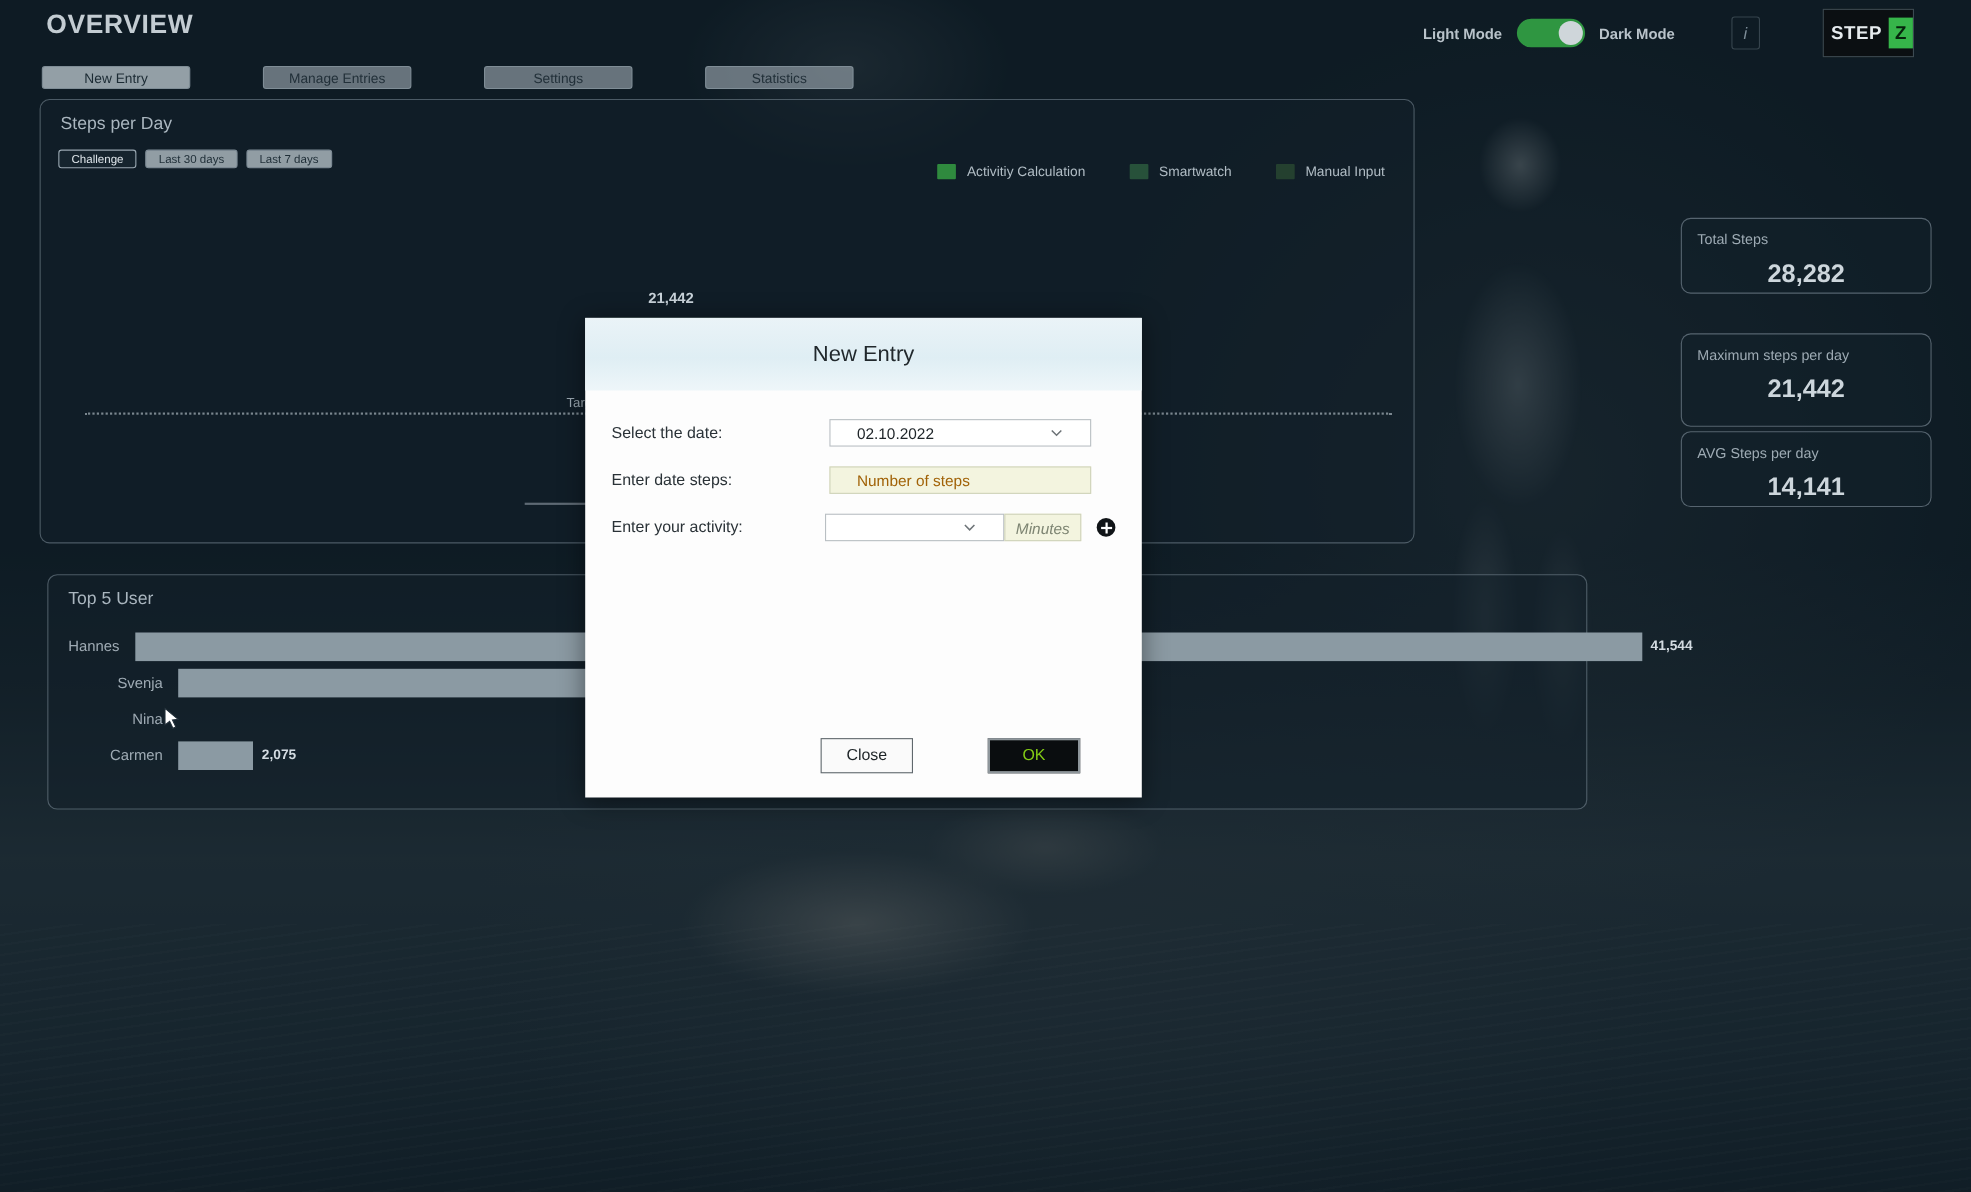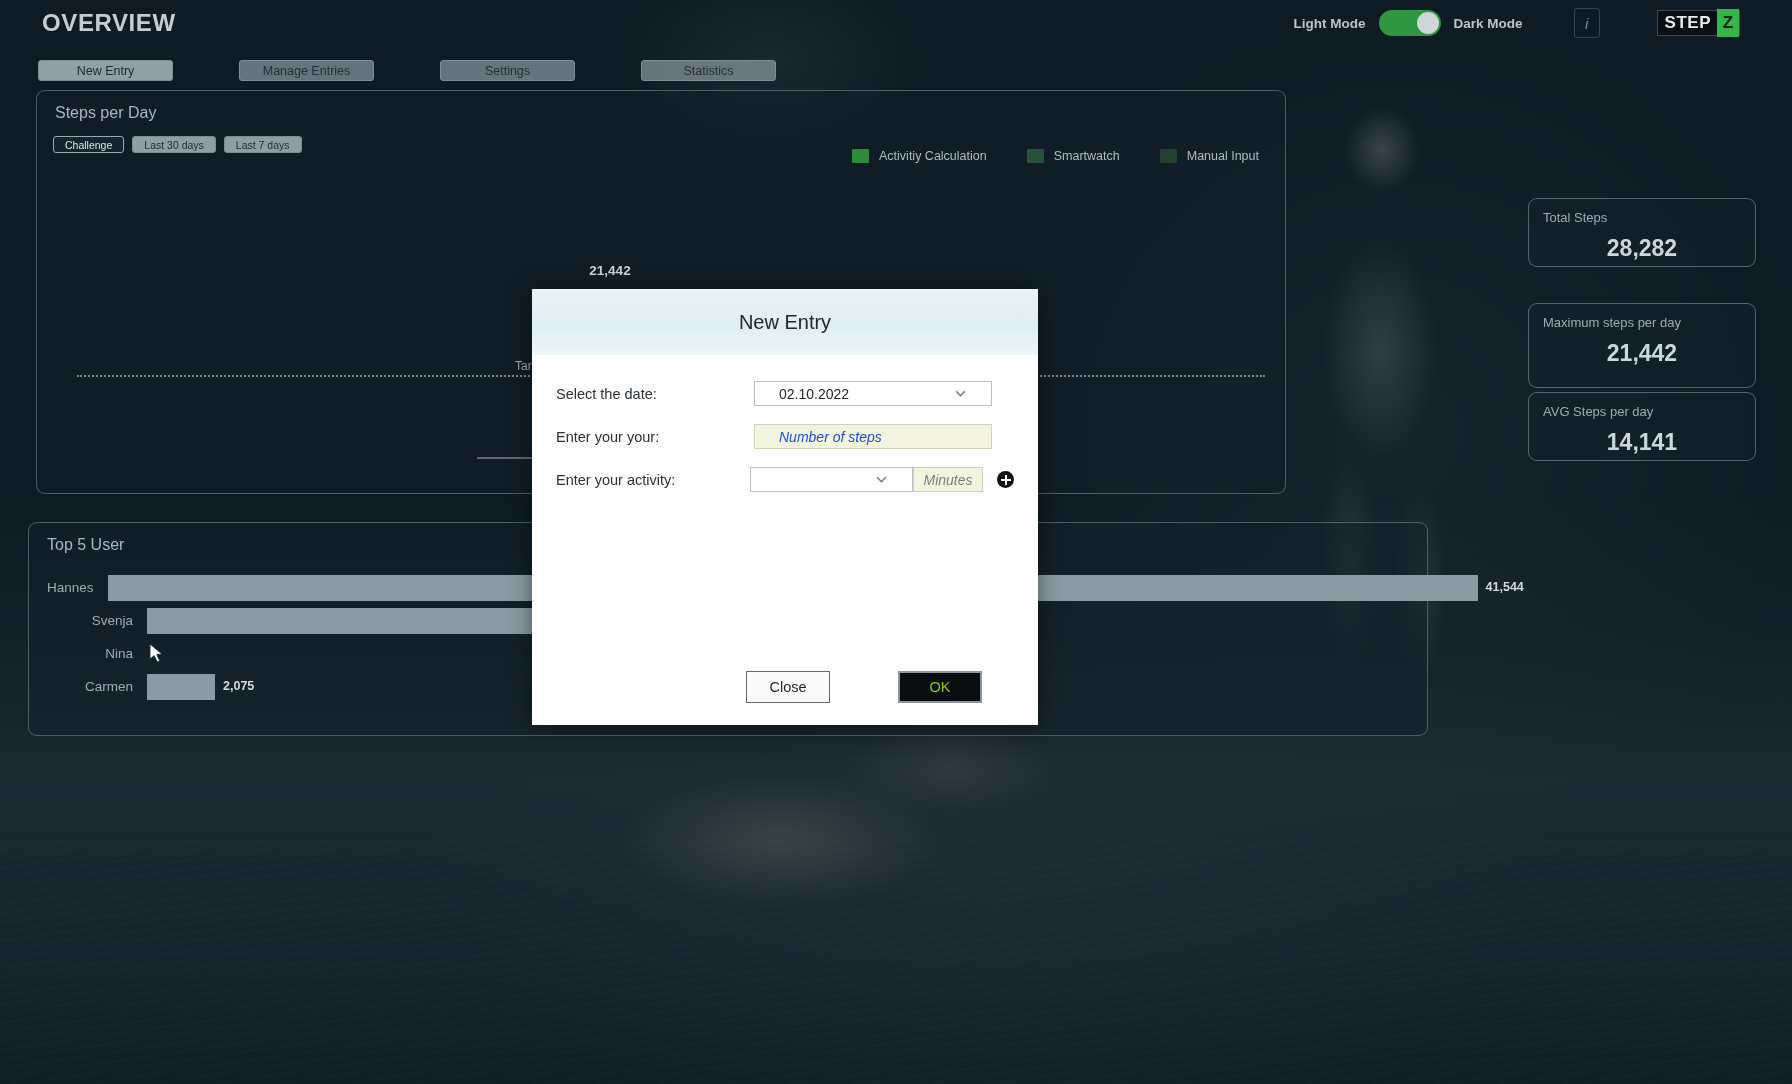--- a/index.html
+++ b/index.html
@@ -84,21 +84,21 @@
     width: 26px; height: 30px; margin-left: 38px;
     border: 1px solid rgba(150,165,175,.30); border-radius: 3px;
     color: #7d8d98; font-size: 15px; font-style: italic;
     display: flex; align-items: center; justify-content: center;
     cursor: pointer;
   }
   .logo {
     margin-left: 44px;
     display: flex; align-items: center;
     background: #0b0f12; border: 1px solid #3c4a52;
-    height: 26px; padding: 0 0 0 7px;
+    height: 44px; padding: 0 0 0 7px;
   }
   .logo .step { color: #e6ebee; font-size: 17px; font-weight: bold; letter-spacing: .5px; padding-right: 6px; }
   .logo .z {
     background: #36b54a; color: #06230c; font-size: 17px; font-weight: bold;
     width: 22px; height: 28px; display: flex; align-items: center; justify-content: center;
   }
 
   
   .navbtns { position: absolute; left: 38px; top: 60px; display: flex; gap: 66px; }
   .navbtn {
@@ -157,21 +157,21 @@
   }
   .target-label {
     position: absolute; left: 438px; bottom: 102px;
     font-size: 12px; color: #9aa7b0;
   }
   .axis-base {
     position: absolute; left: 400px; width: 260px; bottom: 16px; height: 2px;
     background: rgba(190,200,210,.45);
   }
 
-  #top5-panel { left: 28px; top: 522px; width: 1400px; height: 214px; }
+  #top5-panel { left: 43px; top: 522px; width: 1400px; height: 214px; }
   #top5-title { left: 18px; top: 13px; }
 
   .bars { position: absolute; left: 18px; top: 48px; right: 16px; }
   .bar-row { display: flex; align-items: center; height: 33px; }
   .bar-name {
     width: 100px; text-align: right; padding-right: 14px;
     font-size: 13.5px; color: #9fabb4;
   }
   .bar-track { flex: 1; position: relative; height: 26px; }
   .hbar { height: 26px; background: #8b9aa3; }
@@ -213,21 +213,21 @@
   .frow { display: flex; align-items: center; margin-bottom: 18px; }
   .flabel { width: 198px; font-size: 14.5px; color: #2a3237; }
   .finput {
     height: 25px; border: 1px solid #b9bfc3; background: #ffffff;
     display: flex; align-items: center; padding: 0 24px;
     font-size: 14px; color: #20262a;
   }
   .finput.date { width: 238px; justify-content: space-between; }
   .finput.steps {
     width: 238px; background: #f3f4df; border-color: #cfd3ba;
-    font-style: italic; color: #1d4ed8;
+    color: #a16207;
   }
   .finput.activity { width: 166px; justify-content: flex-end; }
   .finput.minutes {
     width: 70px; background: #f3f4df; border-color: #cfd3ba;
     font-style: italic; color: #7d8472; justify-content: center;
   }
   .chev { width: 13px; height: 13px; color: #6e7478; }
   .plus-btn {
     width: 17px; height: 17px; border-radius: 50%; background: #101417;
     margin-left: 14px; position: relative; cursor: pointer; flex: none;
@@ -379,21 +379,21 @@
         <div class="flabel">Select the date:</div>
         <div class="finput date">
           <span>02.10.2022</span>
           <svg class="chev" viewBox="0 0 12 12">
             <path d="M2 4l4 4 4-4" fill="none" stroke="#6e7478" stroke-width="1.3"></path>
           </svg>
         </div>
       </div>
 
       <div class="frow">
-        <div class="flabel">Enter your your:</div>
+        <div class="flabel">Enter date steps:</div>
         <div class="finput steps">Number of steps</div>
       </div>
 
       <div class="frow">
         <div class="flabel">Enter your activity:</div>
         <div class="finput activity">
           <svg class="chev" viewBox="0 0 12 12">
             <path d="M2 4l4 4 4-4" fill="none" stroke="#6e7478" stroke-width="1.3"></path>
           </svg>
         </div>

